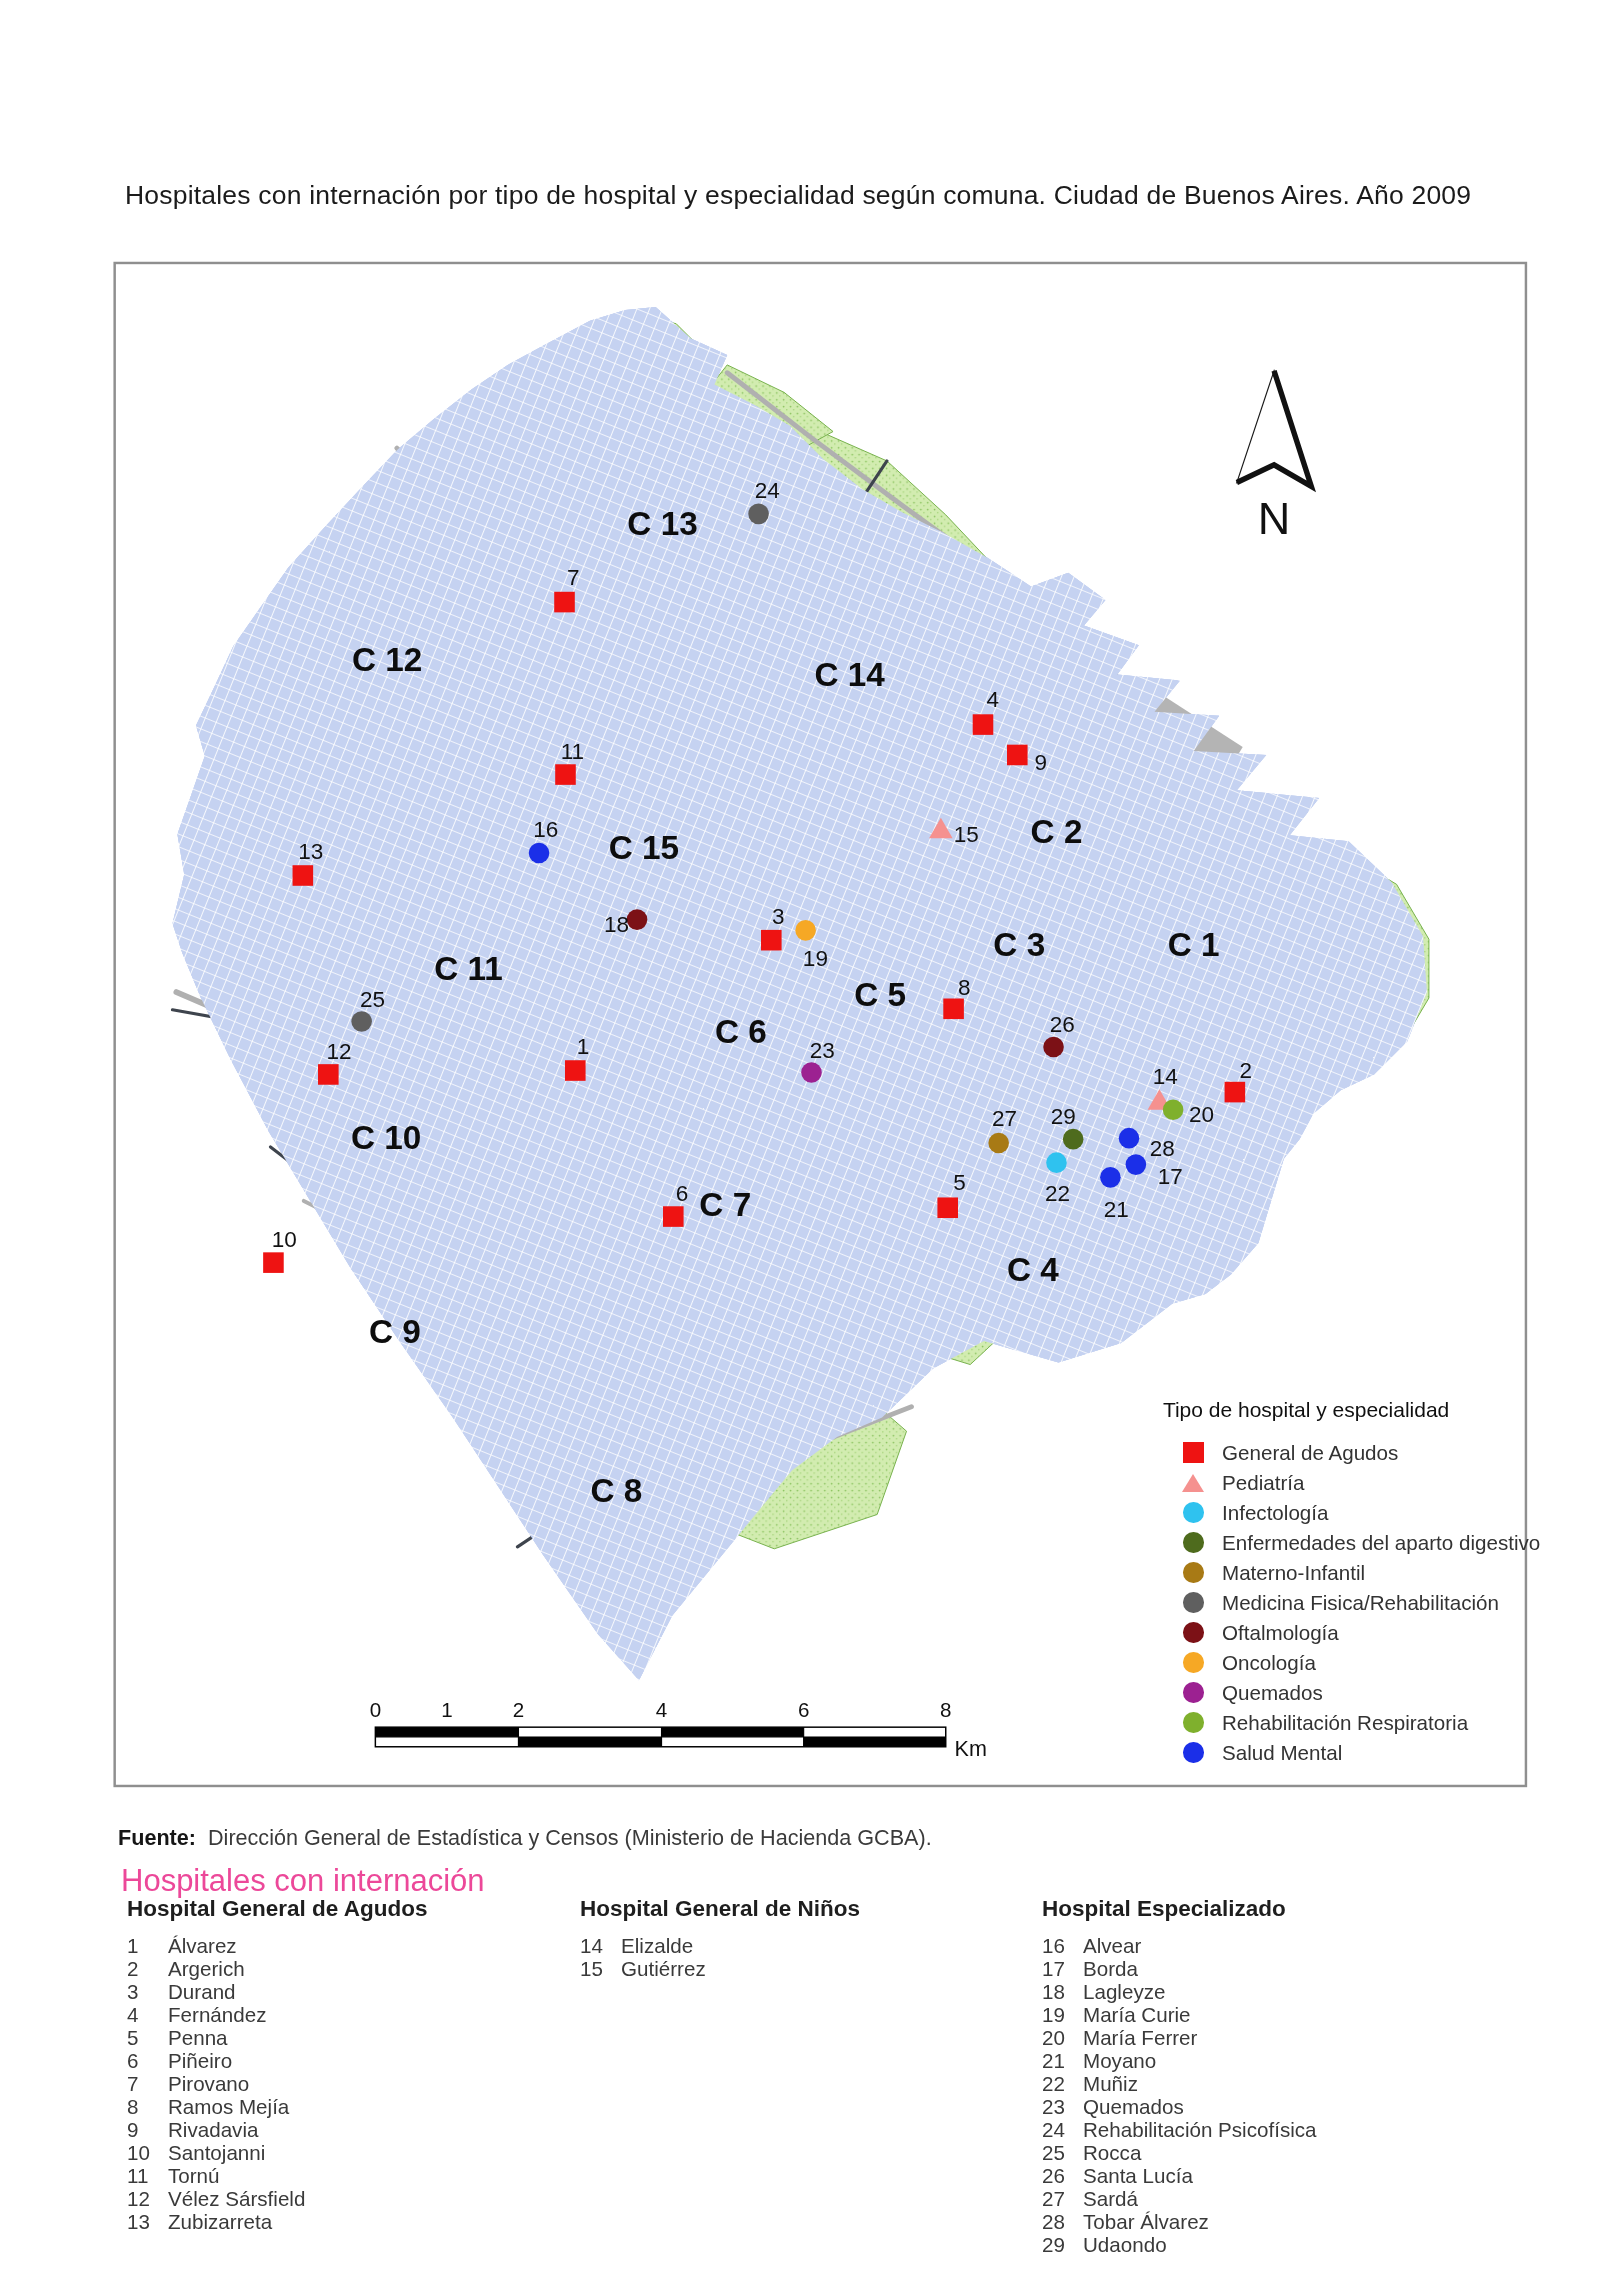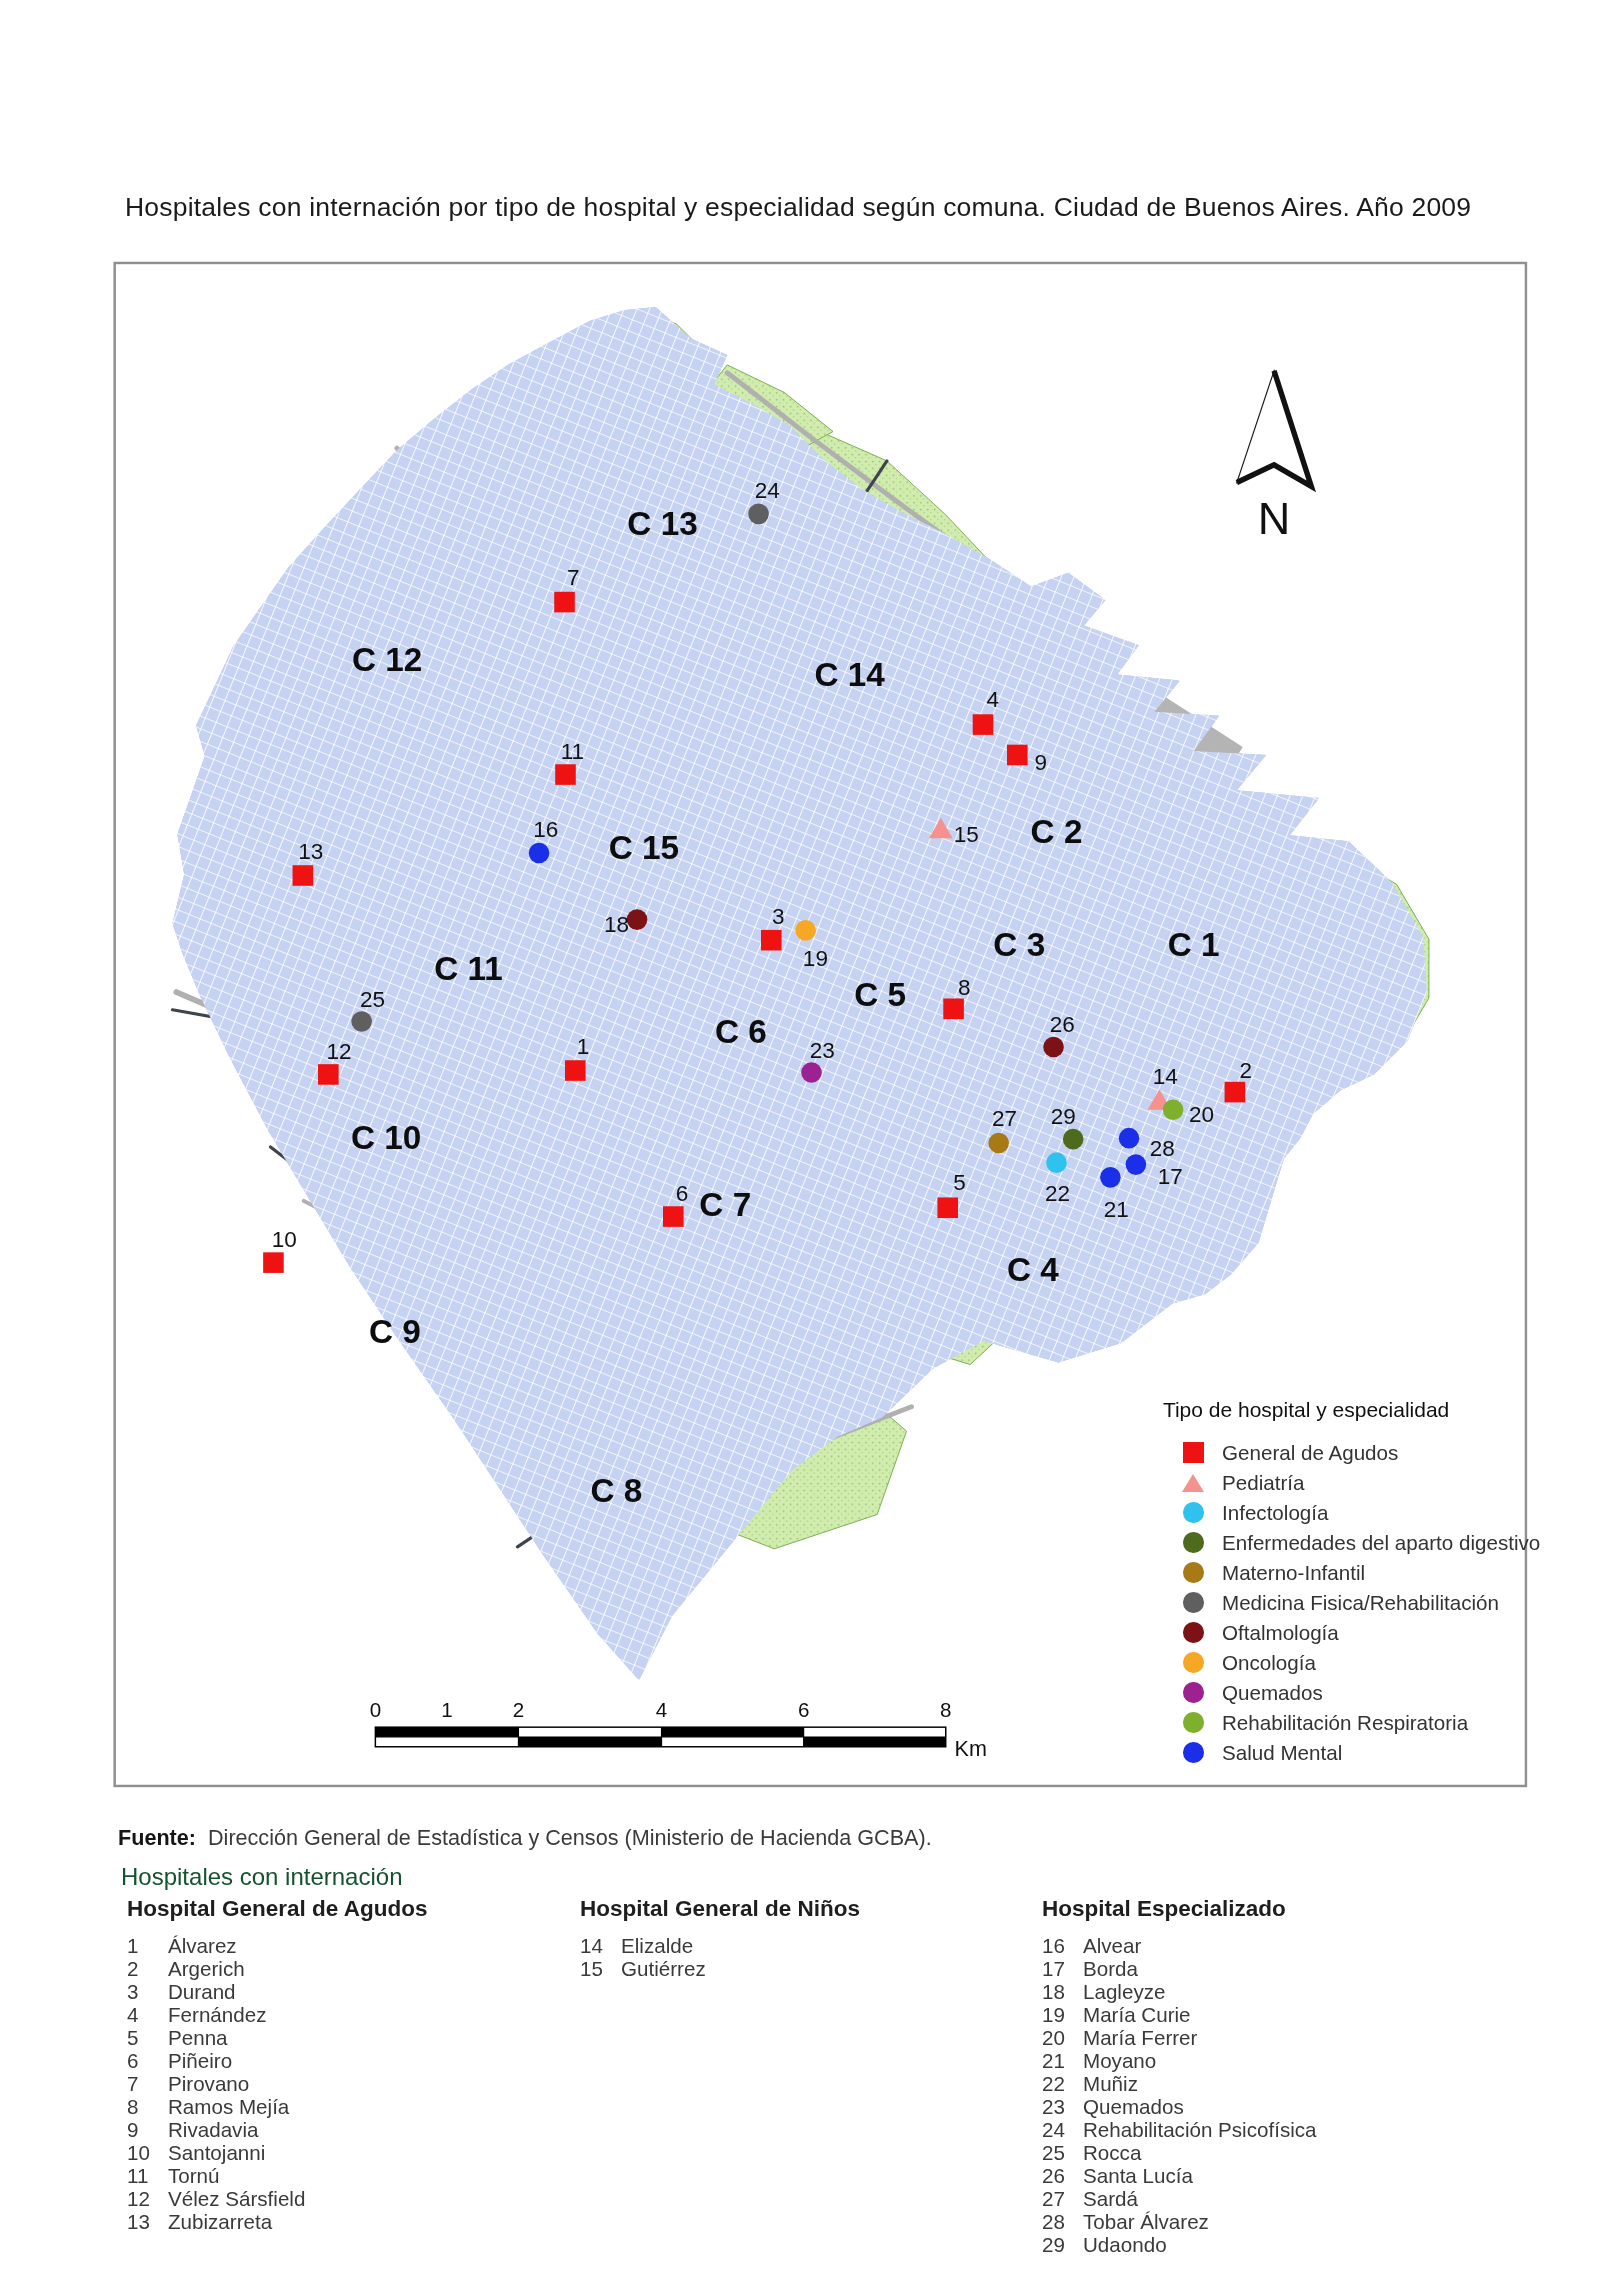--- a/index.html
+++ b/index.html
@@ -1,33 +1,33 @@
 <!DOCTYPE html>
 <html><head>
 <meta charset="utf-8">
 <style>
   html,body{margin:0;padding:0;background:#fff;}
   .page{position:relative;width:1621px;height:2292px;background:#ffffff;overflow:hidden;
         font-family:"Liberation Sans",sans-serif;}
   .abs{position:absolute;}
-  .page-title{left:125px;top:192px;font-size:26.5px;color:#1b1b1b;letter-spacing:0.2px;white-space:nowrap;}
+  .page-title{left:125px;top:180px;font-size:26.5px;color:#1b1b1b;letter-spacing:0.2px;white-space:nowrap;}
   #map-svg{left:0;top:0;}
   
   #legend{left:1157px;top:1398px;width:384px;}
   .legend-title{font-size:21px;font-weight:normal;color:#101010;margin:0 0 15.7px 5.9px;}
   .legend-row{height:30px;display:flex;align-items:center;}
   .legend-icon-wrap{width:23.5px;margin-left:24.5px;display:flex;justify-content:center;}
   .legend-label{margin-left:17px;font-size:20.6px;color:#333;white-space:nowrap;}
   .ic-square{width:20.6px;height:20.6px;}
   .ic-circle{width:20.6px;height:20.6px;border-radius:50%;}
   .ic-triangle{width:0;height:0;border-left:11.8px solid transparent;border-right:11.8px solid transparent;}
   
   #source{left:118px;top:1825px;font-size:21.6px;color:#3a3a3a;}
   #source b{color:#161616;margin-right:12px;}
-  #lists-title{left:121px;top:1863px;font-size:24px;color:#14532d;}
+  #lists-title{left:121px;top:1863px;font-size:31px;color:#ec4899;}
   .hcol{position:absolute;top:1896px;}
   .group-title{font-size:22.5px;font-weight:bold;color:#1e1e1e;margin:0 0 11.8px 0;white-space:nowrap;}
   .hrow{display:flex;font-size:20.6px;color:#3a3a3a;line-height:23px;white-space:nowrap;}
   .hrow .num{width:41px;flex:none;}
 </style>
 </head>
 <body>
 
 <div class="page">
 

